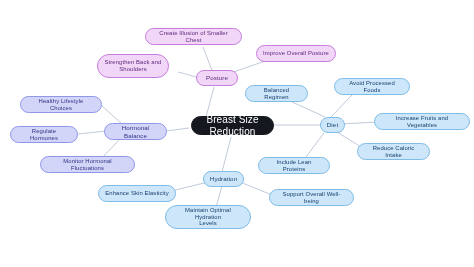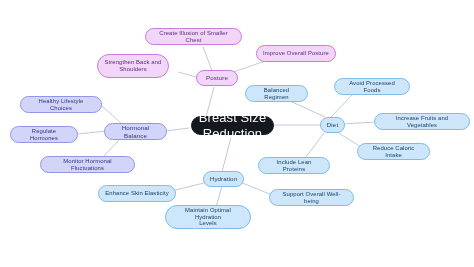--- a/index.html
+++ b/index.html
@@ -39,21 +39,21 @@
     line-height: 1.18;
     white-space: pre-line;
     padding: 2px 6px;
     letter-spacing: 0.1px;
   }
   
   .node.root {
     background: #15181f;
     border-color: #15181f;
     color: #ffffff;
-    font-size: 13px;
+    font-size: 10px;
     font-weight: 400;
   }
   
   .node.purple {
     background: #f2d6f8;
     border-color: #c77ddc;
     color: #5b2a7a;
     font-size: 5.9px;
   }
   

